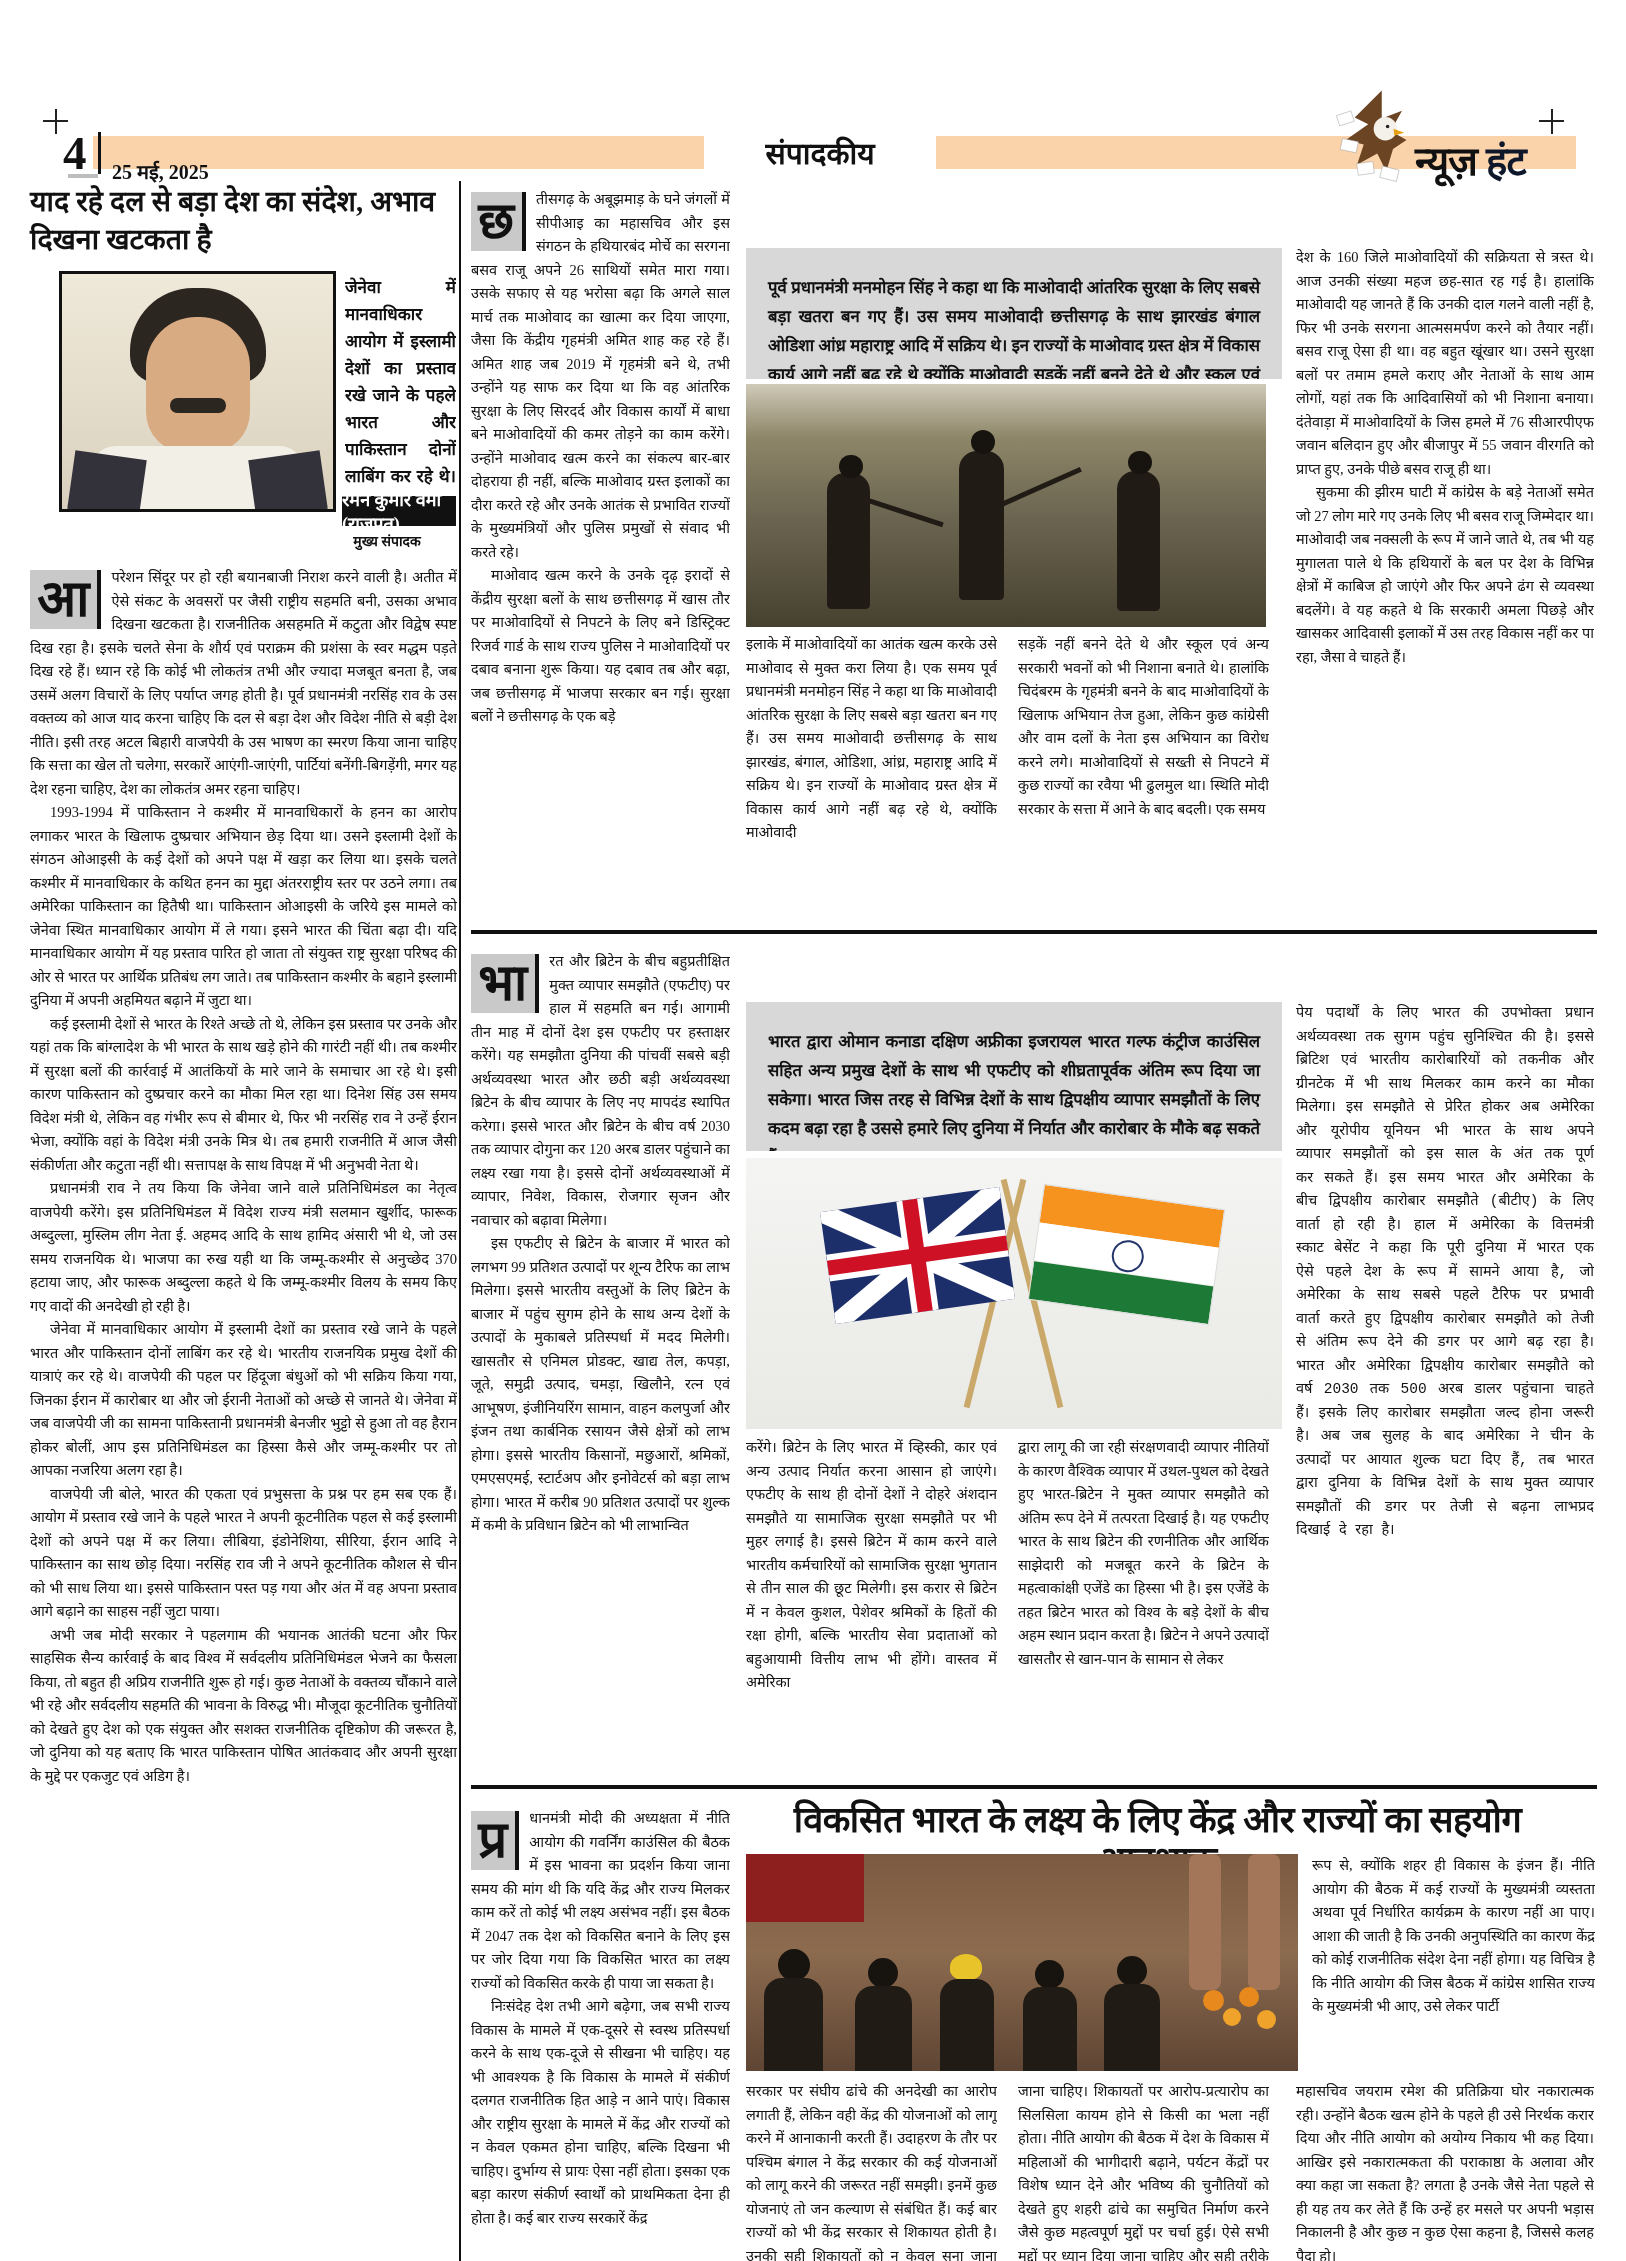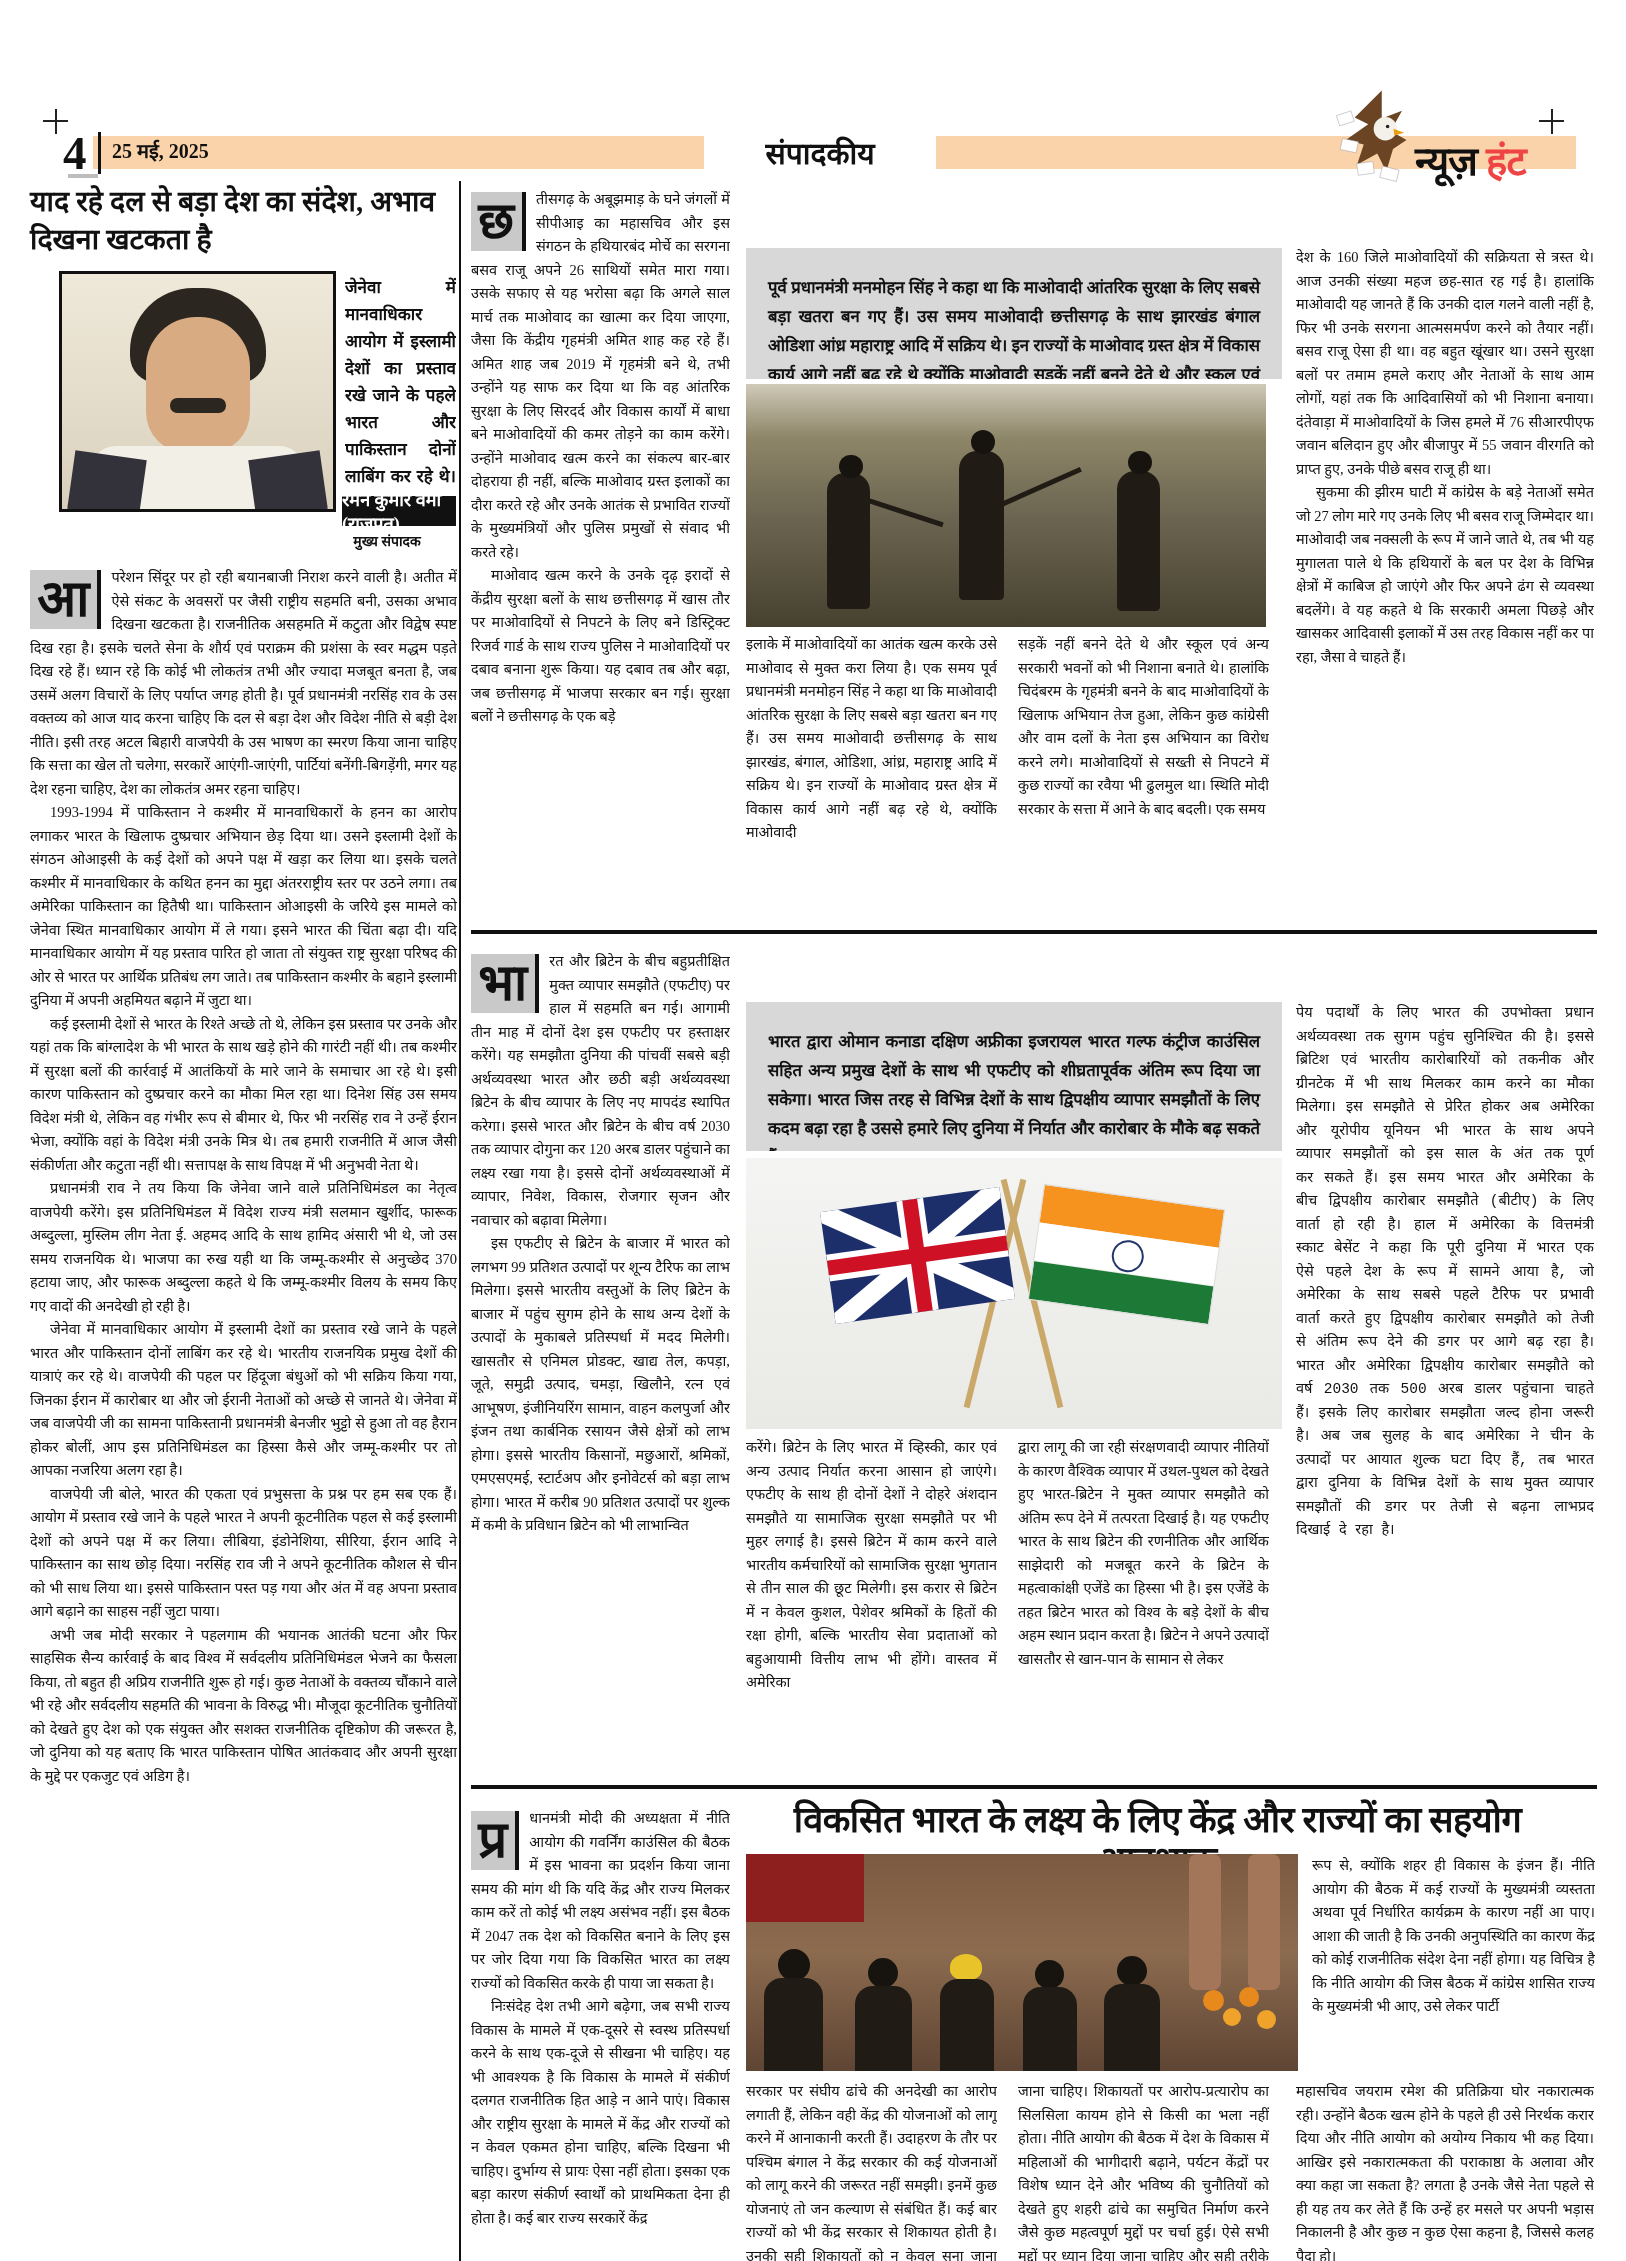--- a/index.html
+++ b/index.html
@@ -7,21 +7,21 @@
         font-family:"Liberation Serif","DejaVu Serif",serif;color:#111;}
   .abs{position:absolute;}
   
   .band{background:#fbd3ab;}
   .pageno{font-size:47px;font-weight:bold;line-height:1;}
   .vbar{background:#111;}
   .date{font-size:20px;font-weight:bold;}
   .sectionbox{background:#ffffff;display:flex;align-items:center;justify-content:center;}
   .sectiontitle{font-size:30px;font-weight:bold;}
   .mast{font-size:40px;font-weight:bold;letter-spacing:-0.9px;}
-  .mast .red{color:#ef4444;}
+  .mast .red{color:#0f172a;}
   
   .col{text-align:justify;font-size:14.5px;line-height:23.5px;overflow:hidden;word-break:break-word;}
   .col p{margin:0;text-indent:20px;}
   .col p.first{text-indent:0;}
   .lead-headline{font-size:28.5px;font-weight:bold;line-height:1.32;}
   .headline{font-weight:bold;text-align:center;line-height:1.1;letter-spacing:-0.5px;}
   .h1a{font-size:43px;} .h2a{font-size:43px;} .h3a{font-size:36px;}
   .dropcap{float:left;background:#c9c9c9;border-right:4.5px solid #111;
            font-weight:bold;font-size:51px;line-height:1.05;padding:3.6px 8.1px 1.8px 7.2px;margin:3.6px 10px 3.6px 0;}
   .introbox{background:#d8d8d8;font-weight:bold;font-size:16.7px;line-height:29px;
@@ -49,21 +49,21 @@
 
   <div class="abs plus-h" style="left:43px;top:120px;"></div>
   <div class="abs plus-v" style="left:55px;top:109px;"></div>
   <div class="abs plus-h" style="left:1539px;top:120px;"></div>
   <div class="abs plus-v" style="left:1551px;top:109px;"></div>
 
   <div class="abs band" style="left:93px;top:136px;width:1483px;height:33px;"></div>
   <div class="abs" style="left:63px;top:130px;"><span class="pageno">4</span></div>
   <div class="abs vbar" style="left:98px;top:132px;width:2.7px;height:42px;"></div>
   <div class="abs" style="left:68px;top:174px;width:30px;height:3.6px;background:#bdbdbd;"></div>
-  <div class="abs date" style="left:112px;top:137px;">25 मई, 2025</div>
+  <div class="abs date" style="left:112px;top:158px;">25 मई, 2025</div>
   <div class="abs sectionbox" style="left:704px;top:133px;width:232px;height:38px;">
     <span class="sectiontitle">संपादकीय</span>
   </div>
 
   <div class="abs" style="left:1314px;top:86px;width:104px;height:99px;">
     <svg width="104" height="99" viewBox="0 0 230 220">
       <path d="M150 10 L90 70 L120 85 L70 120 L110 130 L95 175 L140 150 L160 190 L175 140 L205 120 L170 100 L195 55 L150 72 Z" fill="#6b4423"></path>
       <circle cx="158" cy="95" r="26" fill="#f4f1ea"></circle>
       <path d="M176 95 L200 104 L178 110 Z" fill="#e8a013"></path>
       <circle cx="163" cy="90" r="4" fill="#222"></circle>

